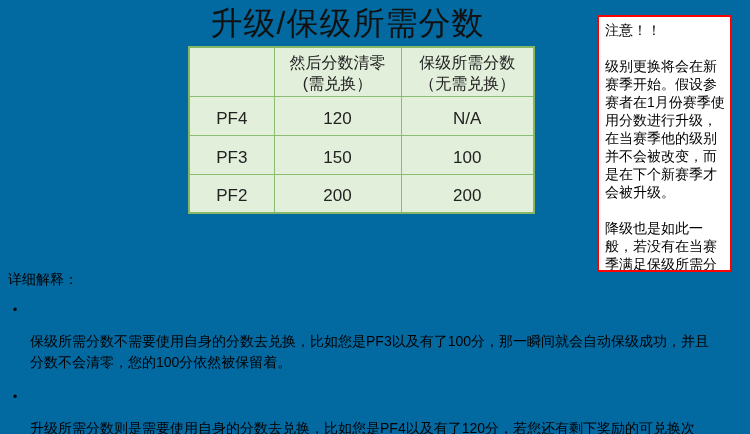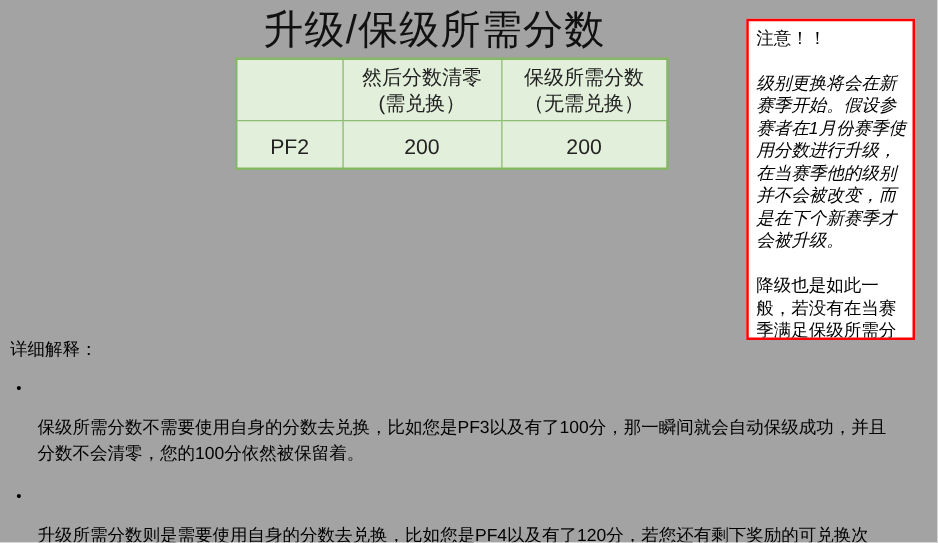--- a/index.html
+++ b/index.html
@@ -1,20 +1,20 @@
 <!DOCTYPE html>
 <html><head>
 <meta charset="utf-8">
 <style>
   * { margin:0; padding:0; box-sizing:border-box; }
   html,body { background:#fff; }
   body { font-family:"Liberation Sans", sans-serif; color:#1a1a1a; }
   .slide {
     position:relative; width:750px; height:434px;
-    background:#a3a3a3; overflow:hidden;
+    background:#0369a1; overflow:hidden;
   }
 
   
   .slide-title {
     position:absolute; left:100px; top:2px; width:495px;
     text-align:center; font-size:32px; font-weight:400; color:#111;
     letter-spacing:1px; white-space:nowrap;
   }
 
   
@@ -36,21 +36,21 @@
   .score-table tr.data td { height:39px; padding-top:6px; }
 
   
   .note-box {
     position:absolute; left:597px; top:15px; width:135px; height:257px;
     border:2px solid #ff0000; background:#ffffff;
     padding:4px 5px 2px 6px;
     font-size:14px; line-height:18px; color:#000; overflow:hidden;
   }
   .note-title { margin-bottom:18px; }
-  .note-para1 { margin-bottom:18px;font-style:italic; }
+  .note-para1 { margin-bottom:18px; }
 
   
   .details-heading {
     position:absolute; left:8px; top:271px;
     font-size:14px; color:#000;
   }
   .details-list {
     position:absolute; left:8px; top:300px; width:712px;
     list-style:none;
   }
@@ -83,20 +83,30 @@
       <td>
         <div>然后分数清零</div>
         <div>(需兑换）</div>
       </td>
       <td>
         <div>保级所需分数</div>
         <div>（无需兑换）</div>
       </td>
     </tr>
     <tr class="data">
+      <td>PF4</td>
+      <td>120</td>
+      <td>N/A</td>
+    </tr>
+    <tr class="data">
+      <td>PF3</td>
+      <td>150</td>
+      <td>100</td>
+    </tr>
+    <tr class="data">
       <td>PF2</td>
       <td>200</td>
       <td>200</td>
     </tr>
   </tbody>
     </table>
 
   <div class="note-box">
     <div class="note-title">注意！！</div>
     <div class="note-para1">级别更换将会在新赛季开始。假设参赛者在1月份赛季使用分数进行升级，在当赛季他的级别并不会被改变，而是在下个新赛季才会被升级。</div>

